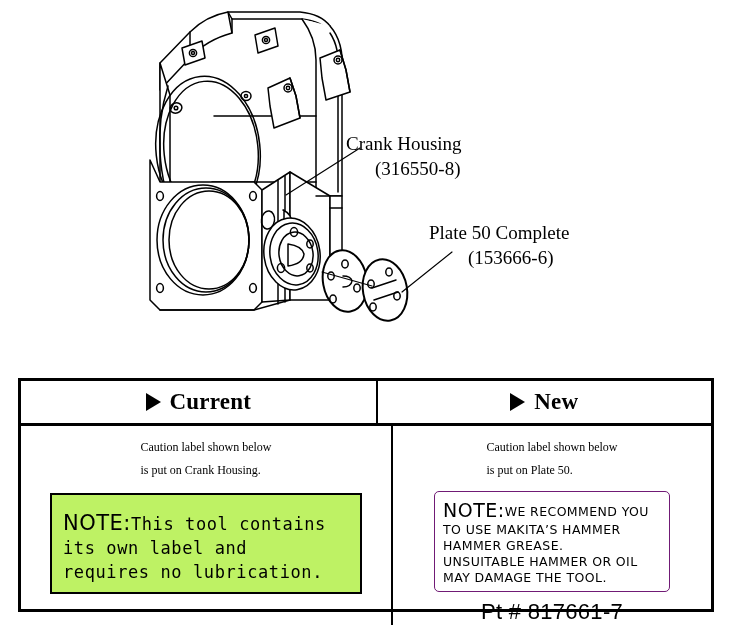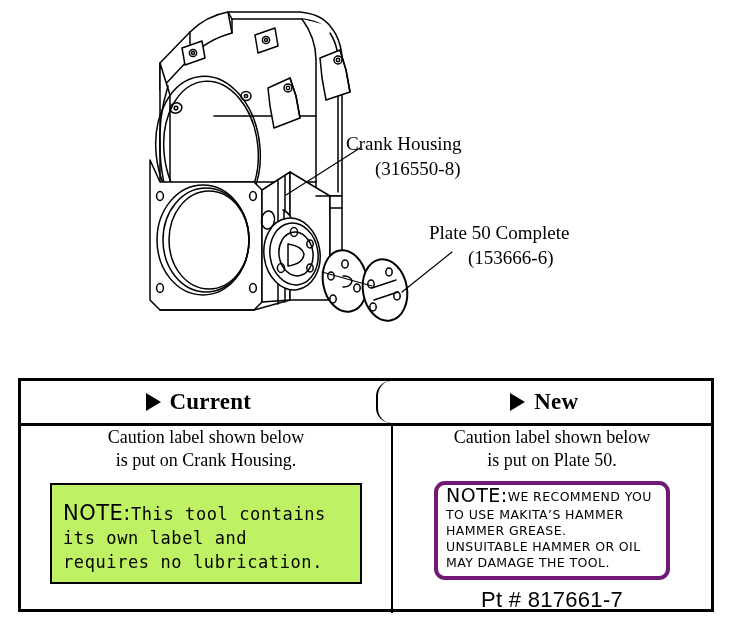--- a/index.html
+++ b/index.html
@@ -87,40 +87,39 @@
   .col-left  { width: 370px; }
   .col-right { width: 320px; border-left: 2px solid #000; }
   .table-head .col-left  { width: 370px; }
   .table-head .col-right { width: 350px; border-left: 2px solid #000; }
 
   .head-cell {
     justify-content: center;
     font-weight: bold;
     font-size: 23px;
     letter-spacing: 0.2px;
-    border-radius: 15px;
   }
   .head-inner {
     display: flex;
     align-items: center;
     gap: 9px;
   }
   .tri {
     width: 0;
     height: 0;
     border-left: 15px solid #000;
     border-top: 9px solid transparent;
     border-bottom: 9px solid transparent;
     display: inline-block;
   }
 
   .caption {
-    text-align: center;
-    font-size: 18px;
+    font-size: 12px;
     line-height: 23px;
+    padding-top: 10px;
   }
   .caption span { display: block; }
 
   
   .note-wrap {
     display: flex;
     flex-direction: column;
     align-items: center;
   }
 
@@ -143,24 +142,24 @@
   #note-current .note-kw {
     font-family: "DejaVu Sans", sans-serif;
     font-size: 21px;
     letter-spacing: 0.5px;
   }
 
   
   #note-new {
     margin-top: 9px;
     width: 236px;
-    border: 4px solid #701a75;
-    border-radius: 11px;
+    border: 1px solid #701a75;
+    border-radius: 5px;
     box-sizing: border-box;
-    padding: 0 7px 5px 8px;
+    padding: 8px 7px 5px 8px;
     background: #fff;
   }
   #note-new .line {
     font-family: "DejaVu Sans", sans-serif;
     font-size: 12.5px;
     line-height: 16px;
     letter-spacing: 0.4px;
     white-space: pre;
   }
   #note-new .note-kw {

